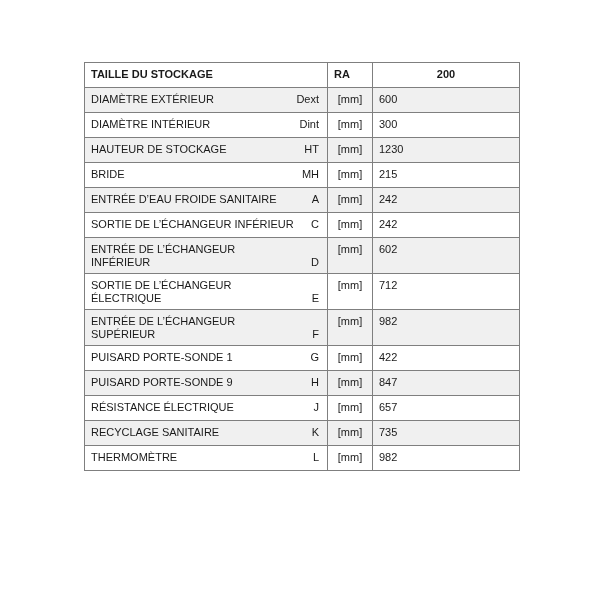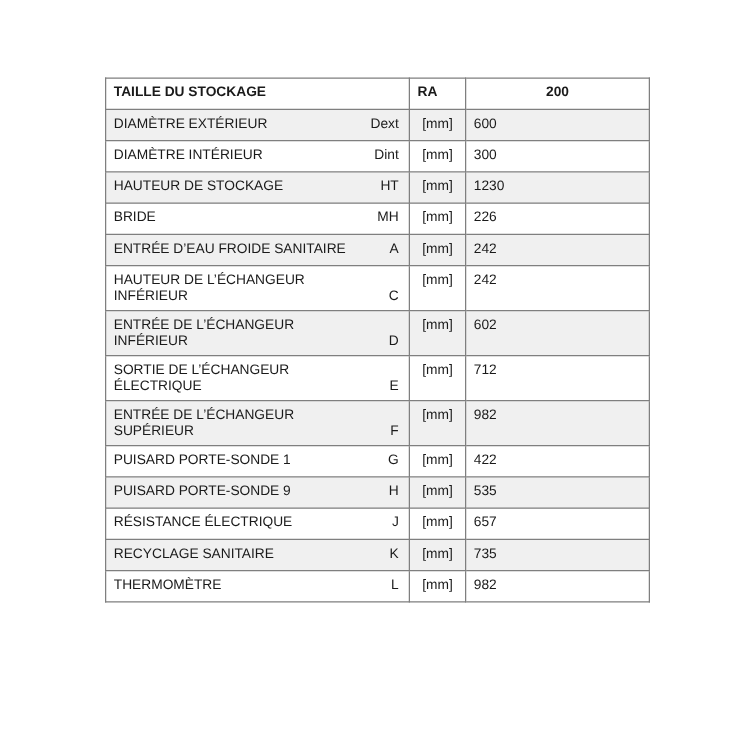--- a/index.html
+++ b/index.html
@@ -120,36 +120,36 @@
           <td class="c3">1230</td>
         </tr>
         <tr>
           <td class="c1">
             <div class="cell1">
               <span class="row-label">BRIDE</span>
               <span class="row-code">MH</span>
             </div>
           </td>
           <td class="c2">[mm]</td>
-          <td class="c3">226</td>
+          <td class="c3">215</td>
         </tr>
         <tr>
           <td class="c1">
             <div class="cell1">
               <span class="row-label">ENTRÉE D’EAU FROIDE SANITAIRE</span>
               <span class="row-code">A</span>
             </div>
           </td>
           <td class="c2">[mm]</td>
           <td class="c3">242</td>
         </tr>
         <tr>
           <td class="c1">
             <div class="cell1">
-              <span class="row-label">HAUTEUR DE L’ÉCHANGEUR INFÉRIEUR</span>
+              <span class="row-label">SORTIE DE L’ÉCHANGEUR INFÉRIEUR</span>
               <span class="row-code">C</span>
             </div>
           </td>
           <td class="c2">[mm]</td>
           <td class="c3">242</td>
         </tr>
         <tr>
           <td class="c1">
             <div class="cell1">
               <span class="row-label">ENTRÉE DE L’ÉCHANGEUR
@@ -193,21 +193,21 @@
           <td class="c3">422</td>
         </tr>
         <tr>
           <td class="c1">
             <div class="cell1">
               <span class="row-label">PUISARD PORTE-SONDE 9</span>
               <span class="row-code">H</span>
             </div>
           </td>
           <td class="c2">[mm]</td>
-          <td class="c3">535</td>
+          <td class="c3">847</td>
         </tr>
         <tr>
           <td class="c1">
             <div class="cell1">
               <span class="row-label">RÉSISTANCE ÉLECTRIQUE</span>
               <span class="row-code">J</span>
             </div>
           </td>
           <td class="c2">[mm]</td>
           <td class="c3">657</td>

